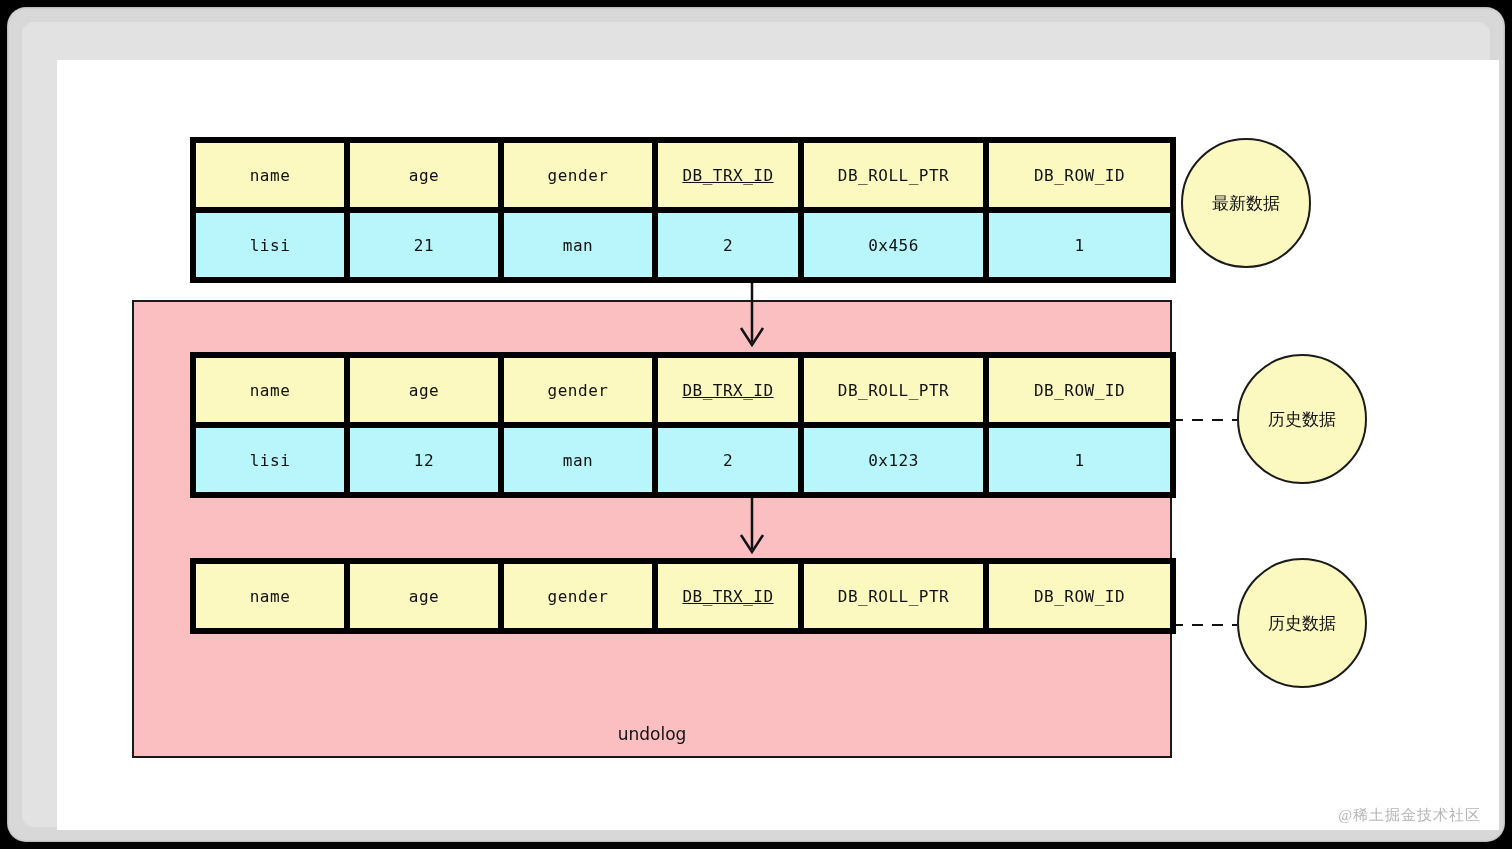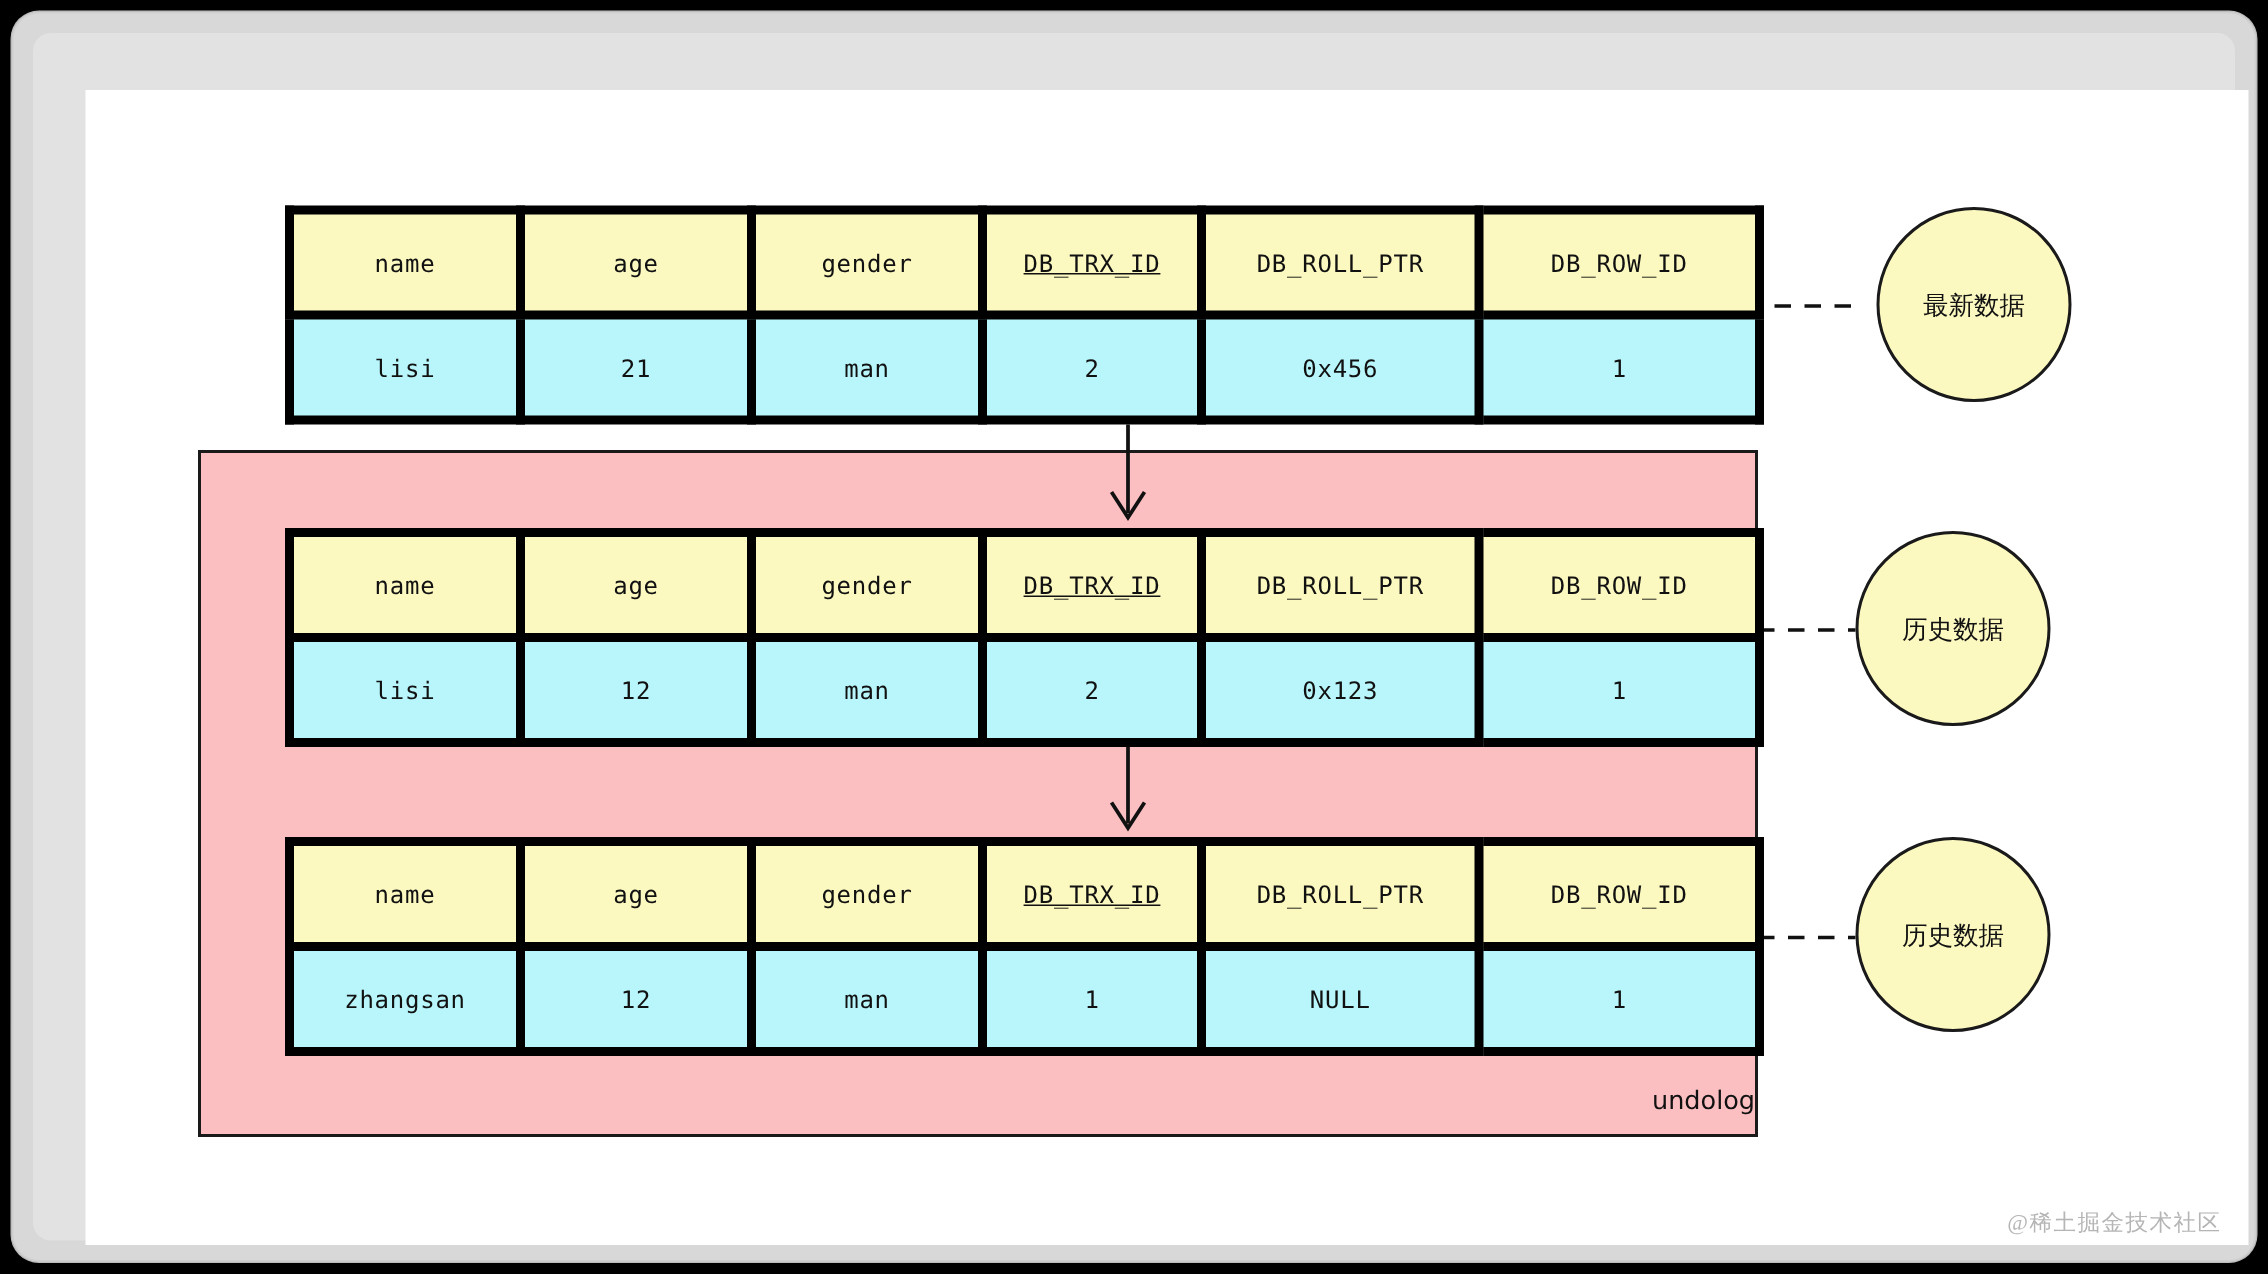--- a/index.html
+++ b/index.html
@@ -59,21 +59,21 @@
     height: 458px;
     background: #fbbfc2;
     border: 2px solid #1a1a1a;
     box-sizing: border-box;
   }
   .undolog-label {
     position: absolute;
     left: 0;
     right: 0;
     bottom: 12px;
-    text-align: right;
+    text-align: center;
     font-size: 17px;
     color: #111;
     font-family: "DejaVu Sans", "Liberation Sans", sans-serif;
   }
 
   
   .rec-table {
     position: absolute;
     border-collapse: collapse;
     border: 2px solid #111;
@@ -125,21 +125,21 @@
     background: #fbf8c0;
     border: 2px solid #1a1a1a;
     display: flex;
     align-items: center;
     justify-content: center;
     font-size: 17px;
     color: #111;
     font-family: "DejaVu Sans", "Liberation Sans", sans-serif;
     box-sizing: border-box;
   }
-  #circle-latest  { left: 1194px; top: 78px; }
+  #circle-latest  { left: 1124px; top: 78px; }
   #circle-hist-1  { left: 1180px; top: 294px; }
   #circle-hist-2  { left: 1180px; top: 498px; }
 
   .watermark {
     position: absolute;
     right: 18px;
     bottom: 5px;
     font-size: 15px;
     color: #b5b5b5;
     font-family: Liberation Serif, serif;
@@ -216,28 +216,20 @@
         <table class="rec-table" id="table-hist-2">
           <tbody>
               <tr class="head">
             <td class="c0">name</td>
             <td class="c1">age</td>
             <td class="c2">gender</td>
             <td class="c3">DB_TRX_ID</td>
             <td class="c4">DB_ROLL_PTR</td>
             <td class="c5">DB_ROW_ID</td>
           </tr>
-          <tr class="vals">
-            <td>zhangsan</td>
-            <td>12</td>
-            <td>man</td>
-            <td>1</td>
-            <td>NULL</td>
-            <td>1</td>
-          </tr>
         </tbody>
           </table>
 
         <div class="anno-circle" id="circle-latest">最新数据</div>
         <div class="anno-circle" id="circle-hist-1">历史数据</div>
         <div class="anno-circle" id="circle-hist-2">历史数据</div>
 
         <div class="watermark">@稀土掘金技术社区</div>
       </div>
     </div>

